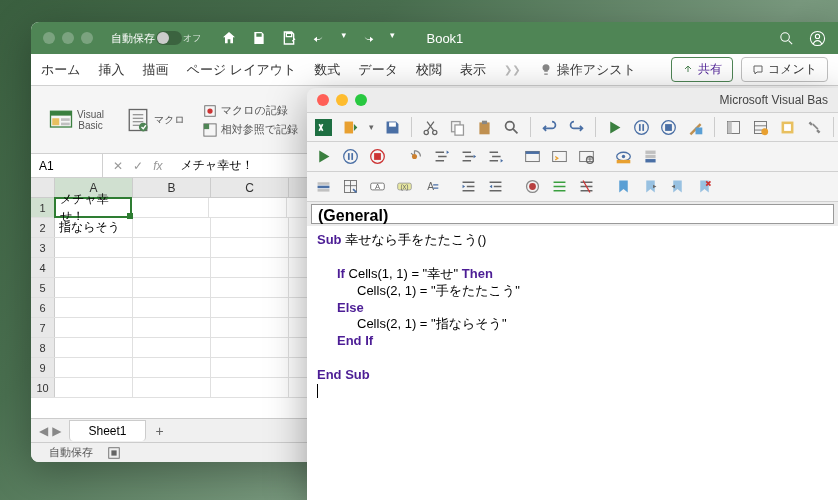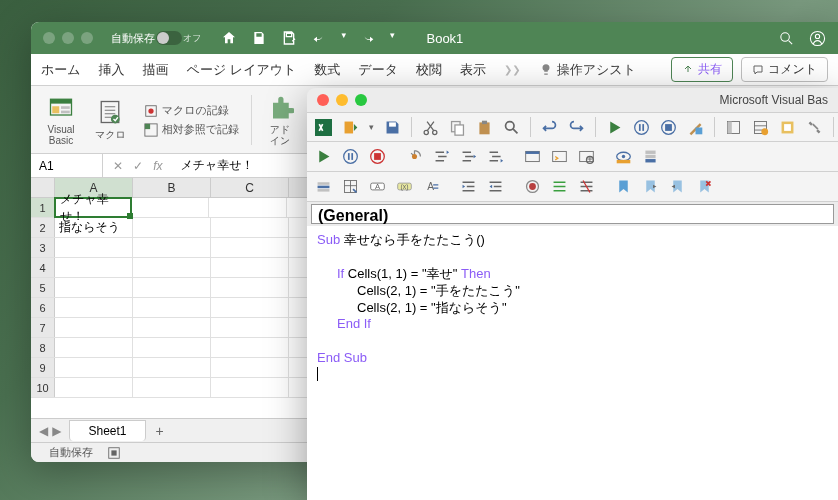--- a/index.html
+++ b/index.html
@@ -18,25 +18,25 @@
   .tb-right { margin-left:auto; display:flex; gap:14px; }
   .tb-right svg { width:17px; height:17px; fill:none; stroke:#fff; stroke-width:1.5; }
   
   .ribbon-tabs { height:32px; background:#fff; display:flex; align-items:center; padding:0 10px; gap:18px; border-bottom:1px solid #d0d0d0; font-size:13px; color:#333; }
   .ribbon-tabs .tab { cursor:pointer; }
   .ribbon-tabs .assist { display:flex; align-items:center; gap:4px; color:#404040; }
   .ribbon-tabs .assist svg { width:14px; height:14px; fill:#888; }
   .chev { color:#bbb; font-size:10px; }
   .tab-right { margin-left:auto; display:flex; gap:8px; }
   .pill { border:1px solid #c0c0c0; border-radius:4px; padding:3px 10px; font-size:12px; display:flex; align-items:center; gap:4px; }
-  .pill.green { color:#8b5cf6; border-color:#4f8555; }
+  .pill.green { color:#4c1d95; border-color:#4f8555; }
   .pill svg { width:12px; height:12px; }
   
   .ribbon-body { height:68px; background:#f5f5f5; display:flex; align-items:center; padding:4px 10px; gap:8px; border-bottom:1px solid #d0d0d0; font-size:10px; color:#555; }
-  .rb-group { display:flex; flex-direction:column; align-items:center; gap:2px; padding:0 6px; }
+  .rb-group { display:flex; flex-direction:row; align-items:center; gap:2px; padding:0 6px; }
   .rb-group svg { width:28px; height:28px; }
   .rb-list { display:flex; flex-direction:column; gap:4px; padding:0 4px; }
   .rb-list-item { display:flex; align-items:flex-end; gap:4px; font-size:11px; }
   .rb-list-item svg { width:14px; height:14px; }
   .rb-sep { width:1px; height:50px; background:#d8d8d8; }
   
   .formula-bar { height:24px; background:#fff; display:flex; align-items:center; border-bottom:1px solid #d0d0d0; font-size:12px; }
   .name-box { width:72px; padding:0 8px; border-right:1px solid #d0d0d0; height:100%; display:flex; align-items:center; }
   .fb-btns { display:flex; gap:10px; padding:0 10px; color:#999; }
   .fb-input { padding:0 8px; font-family:sans-serif; }
@@ -69,21 +69,21 @@
   .vbe-title-text { margin-left:auto; font-size:12px; color:#444; }
   .vbe-toolbar { height:30px; background:#f4f4f4; border-top:1px solid #d0d0d0; border-bottom:1px solid #d0d0d0; display:flex; align-items:center; gap:10px; padding:0 8px; overflow:hidden; }
   .vbe-toolbar svg { width:17px; height:17px; flex-shrink:0; }
   .vbe-toolbar .sep { width:1px; height:20px; background:#ccc; flex-shrink:0; }
   .vbe-toolbar2 { height:30px; background:#f4f4f4; border-bottom:1px solid #d0d0d0; display:flex; align-items:center; gap:10px; padding:0 8px; overflow:hidden; }
   .vbe-toolbar2 svg { width:17px; height:17px; flex-shrink:0; }
   .vbe-toolbar3 { height:30px; background:#f4f4f4; border-bottom:1px solid #d0d0d0; display:flex; align-items:center; gap:10px; padding:0 8px; overflow:hidden; }
   .vbe-toolbar3 svg { width:17px; height:17px; flex-shrink:0; }
   .vbe-dropdown { height:20px; background:#fff; border:1px solid #999; margin:2px 4px; padding:2px 6px; font-size:16px; font-family:Arial; font-weight:bold; }
   .code-pane { background:#fff; padding:6px 10px; font-family:Arial,sans-serif; font-size:13px; line-height:1.3; height:calc(100% - 138px); }
-  .code-pane .kw { color:#8b5cf6; }
+  .code-pane .kw { color:#4c1d95;font-weight:bold; }
   .cursor-line { border-left:1px solid #000; height:14px; display:inline-block; }
 </style>
 </head>
 <body>
 
 <div class="excel-window">
   <div class="excel-titlebar">
     <div class="traffic">
       <div class="tl"></div>
       <div class="tl"></div>
@@ -514,19 +514,20 @@
         <path d="M5 3h10v14l-5-4-5 4z" fill="#5a9fd4" opacity=".6"></path>
         <path d="M12 4l5 5M17 4l-5 5" stroke="#cc3333" stroke-width="2"></path>
       </svg>
   </div>
   <div class="vbe-dropdown">(General)</div>
   <div class="code-pane">
     <div><span class="kw">Sub</span><span> 幸せなら手をたたこう()</span></div>
     <div>&nbsp;</div>
     <div style="padding-left:20px"><span class="kw">If</span><span> Cells(1, 1) = "幸せ" </span><span class="kw">Then</span></div>
     <div style="padding-left:40px"><span>Cells(2, 1) = "手をたたこう"</span></div>
+    <div style="padding-left:20px"><span class="kw">Else</span></div>
     <div style="padding-left:40px"><span>Cells(2, 1) = "指ならそう"</span></div>
     <div style="padding-left:20px"><span class="kw">End If</span></div>
     <div>&nbsp;</div>
     <div><span class="kw">End Sub</span></div>
     <div><span class="cursor-line"></span></div>
   </div>
 </div>
 
 </body></html>

